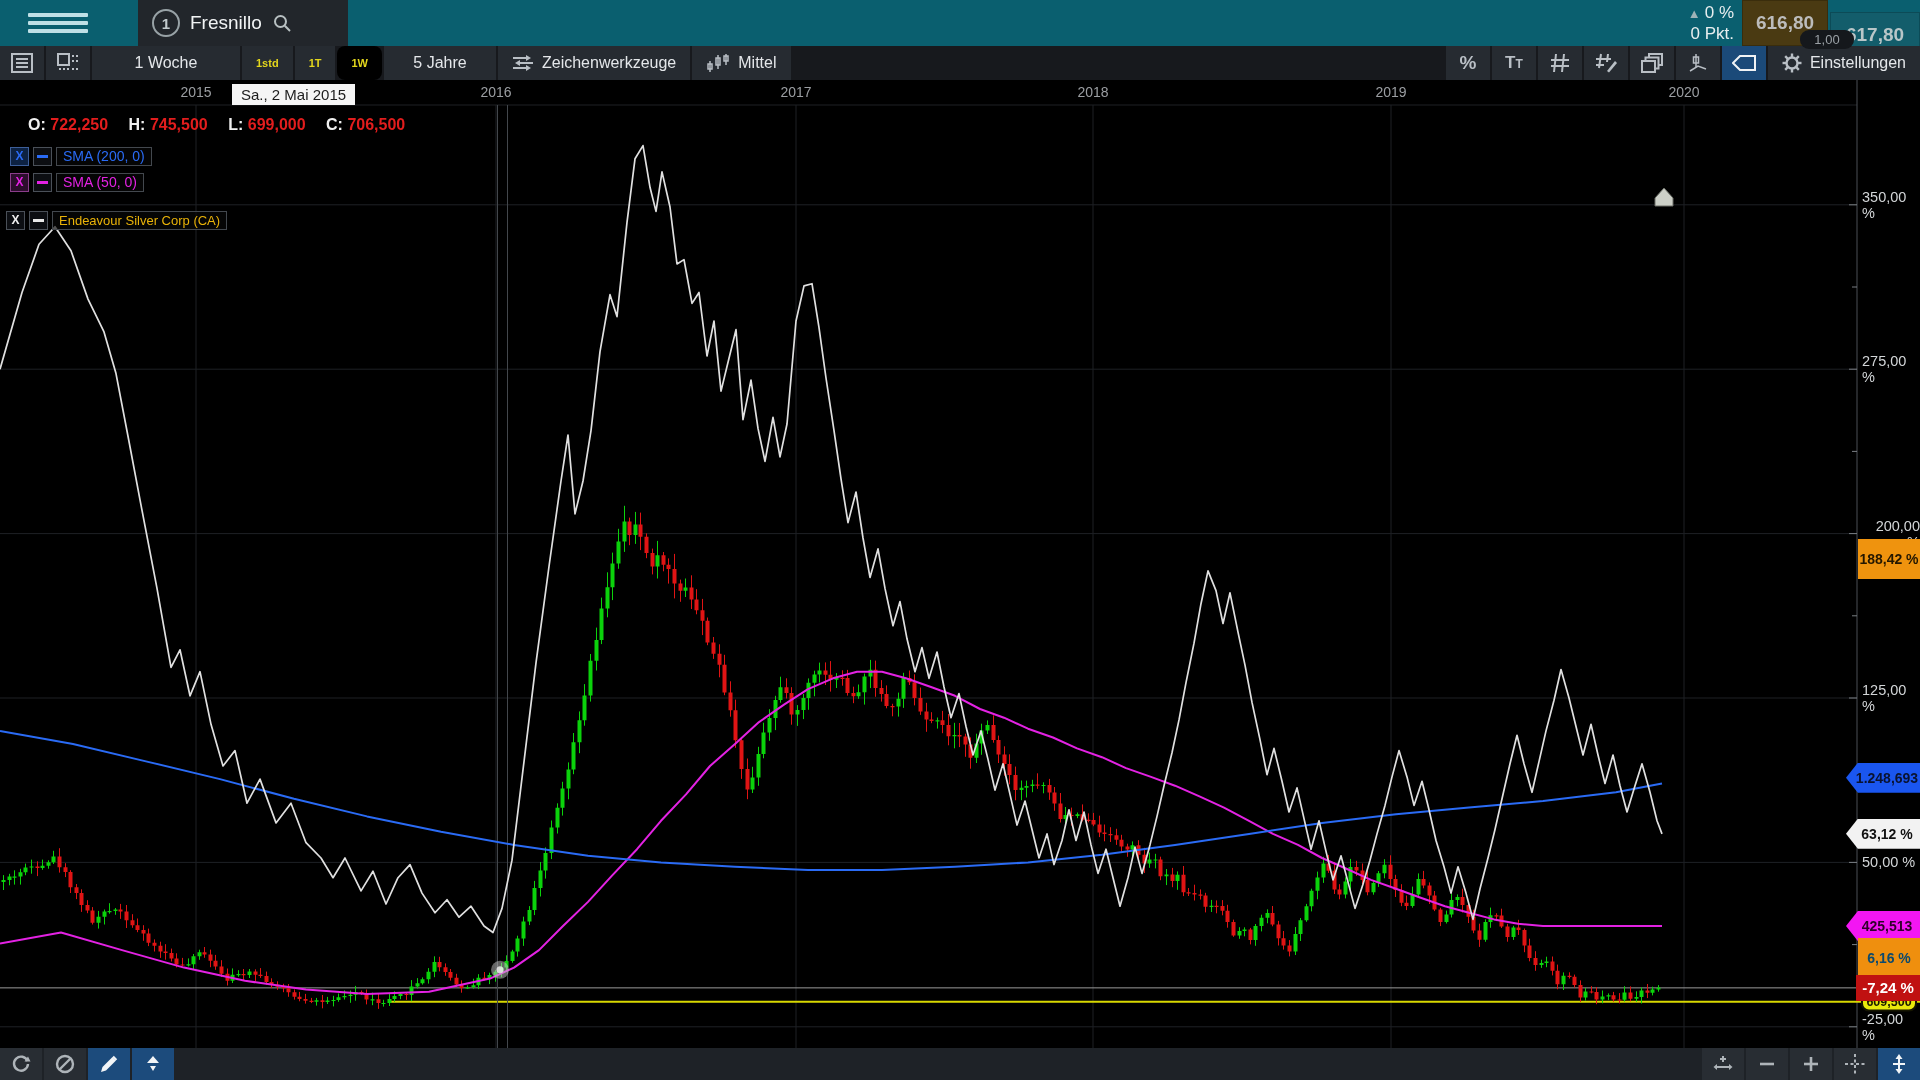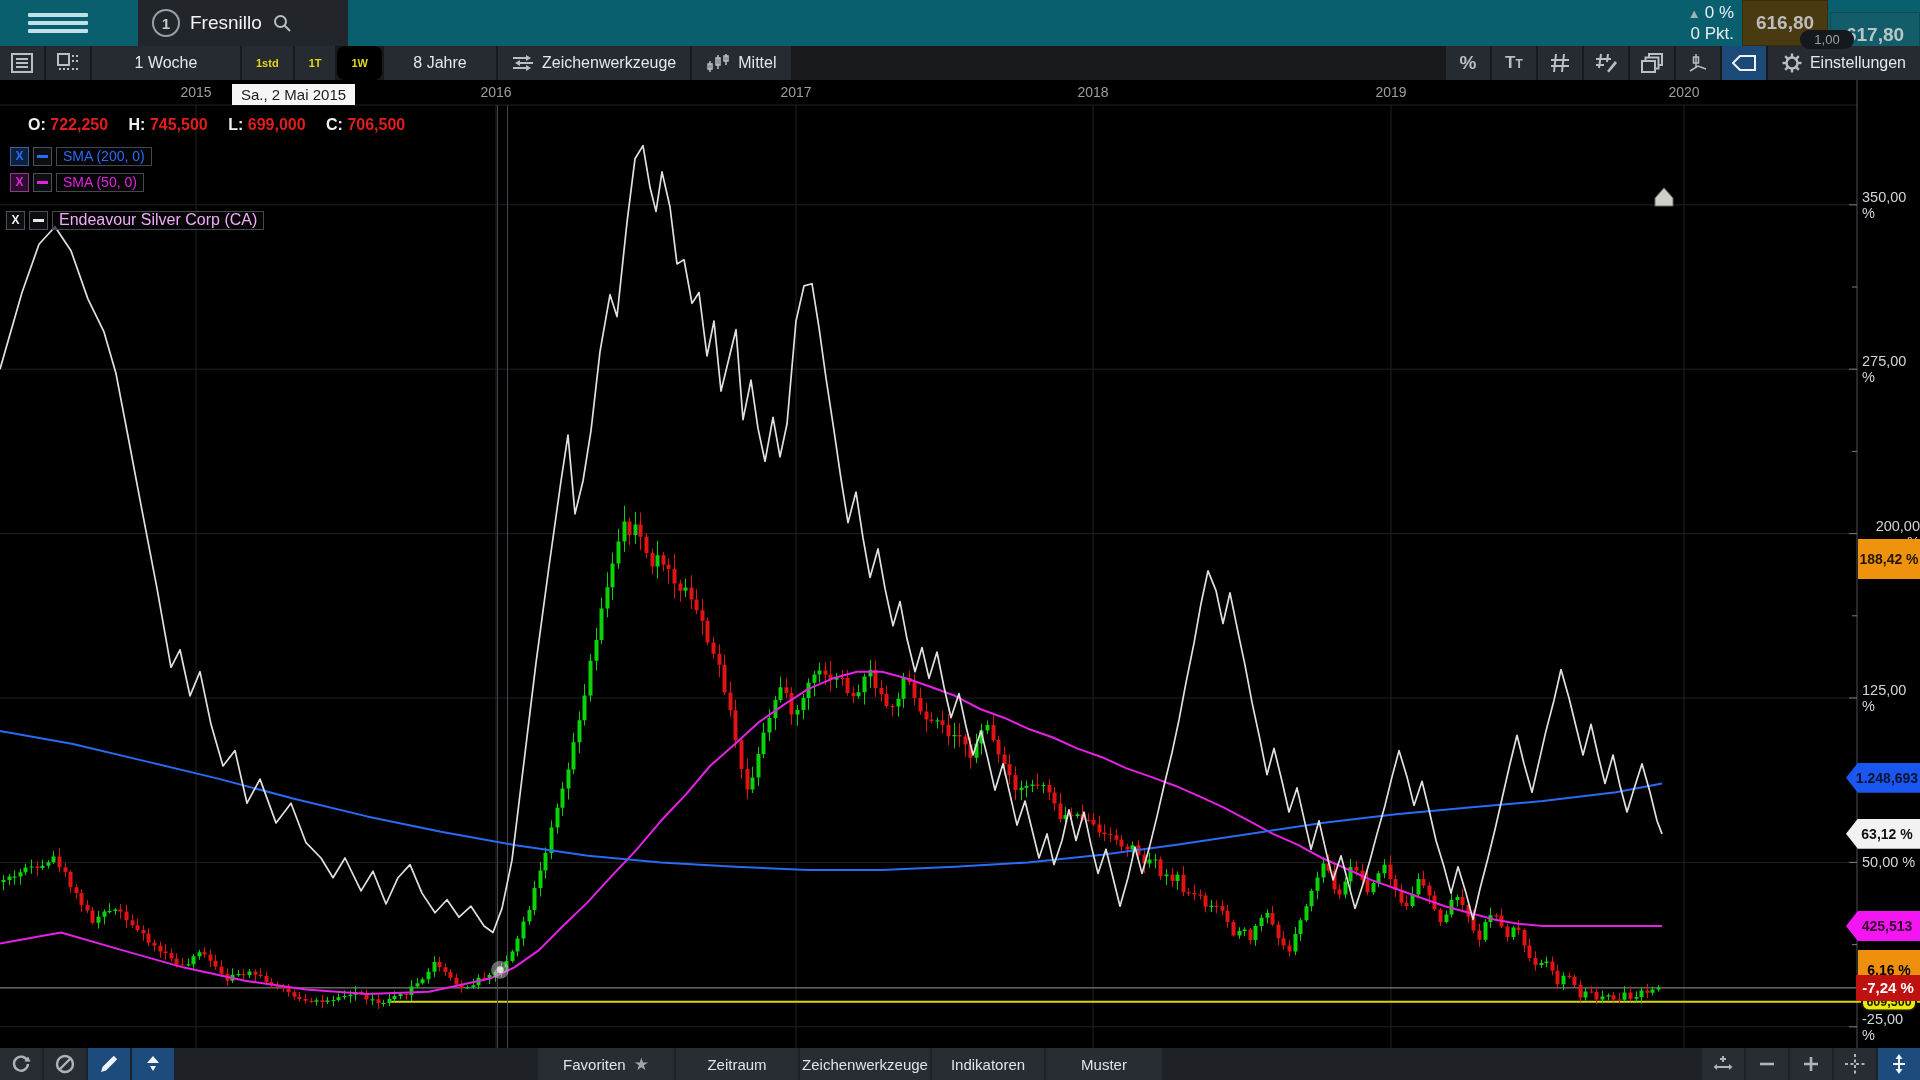--- a/index.html
+++ b/index.html
@@ -101,21 +101,21 @@
           <rect x="6" y="15" width="2" height="2" fill="#b9bfc5"></rect>
         <rect x="10" y="15" width="2" height="2" fill="#b9bfc5"></rect>
           <rect x="15" y="15" width="2" height="2" fill="#b9bfc5"></rect>
         <rect x="19" y="15" width="2" height="2" fill="#b9bfc5"></rect>
       </svg>
     </div>
     <div class="tbtn" style="width:120px">1 Woche</div>
     <div class="tbtn tf">1std</div>
     <div class="tbtn tf">1T</div>
     <div class="tbtn tf active">1W</div>
-    <div class="tbtn" style="width:84px">8 Jahre</div>
+    <div class="tbtn" style="width:84px">5 Jahre</div>
     <div class="tbtn">
       <svg width="22" height="18" viewBox="0 0 22 18">
         <line x1="1" y1="4" x2="14" y2="4" stroke="#b9bfc5" stroke-width="2"></line>
           <polygon points="14,1 19,4 14,7" fill="#b9bfc5"></polygon>
         <line x1="8" y1="9" x2="21" y2="9" stroke="#b9bfc5" stroke-width="2"></line>
           <polygon points="8,6 3,9 8,12" fill="#b9bfc5"></polygon>
         <line x1="1" y1="14" x2="14" y2="14" stroke="#b9bfc5" stroke-width="2"></line>
           <polygon points="14,11 19,14 14,17" fill="#b9bfc5"></polygon>
       </svg>
       <span>Zeichenwerkzeuge</span>
@@ -251,21 +251,21 @@
       <div class="pctlbl" style="top: 204.8px;">350,00 %</div>
       <div class="pctlbl" style="top: 369.2px;">275,00 %</div>
       <div class="pctlbl" style="top: 533.6px; text-align: right;">200,00 %</div>
       <div class="pctlbl" style="top: 698px;">125,00 %</div>
       <div class="pctlbl" style="top: 862.4px;">50,00 %</div>
       <div class="pctlbl" style="top: 1026.8px;">-25,00 %</div>
       <div class="badge rect" style="top: 558.983px; background: rgb(239, 147, 14); color: rgb(36, 23, 0); z-index: 3;">188,42 %</div>
       <div class="badge arrow" style="top: 777.789px; background: rgb(26, 86, 240); color: rgb(10, 19, 48); z-index: 3;">1.248,693</div>
       <div class="badge arrow" style="top: 833.641px; background: rgb(242, 242, 242); color: rgb(17, 17, 17); z-index: 3;">63,12 %</div>
       <div class="badge arrow" style="top: 925.968px; background: rgb(243, 22, 243); color: rgb(48, 1, 43); z-index: 3;">425,513</div>
-      <div class="badge rect" style="top: 958.497px; background: rgb(239, 143, 14); color: #000000; z-index: 3; margin-top: 12px;">6,16 %</div>
+      <div class="badge rect" style="top: 958.497px; background: rgb(239, 143, 14); color: #0c4a6e; z-index: 3;">6,16 %</div>
       <div class="badge rect-wide" style="top: 987.87px; background: rgb(192, 17, 17); color: rgb(255, 255, 255); z-index: 5;">-7,24 %</div>
       <div class="badge pill" style="top: 1001.81px; background: rgb(233, 233, 11); color: rgb(26, 26, 0); z-index: 4;">609,500</div>
     </div>
 
   <div id="ohlc">
     <span class="lab">O:</span> <span class="val">722,250</span>
     <span class="lab">H:</span> <span class="val">745,500</span>
     <span class="lab">L:</span> <span class="val">699,000</span>
     <span class="lab">C:</span> <span class="val" style="margin-right:0">706,500</span>
   </div>
@@ -282,21 +282,21 @@
     <div class="sw">
         <div class="dashbar" style="background:#e322e3"></div>
       </div>
     <div class="legbox" style="color:#e322e3">SMA (50, 0)</div>
   </div>
   <div class="legrow" style="left:6px;top:210px">
     <div class="sw" style="color:#f0f0f0">X</div>
     <div class="sw">
         <div class="dashbar" style="background:#e8e8e8"></div>
       </div>
-    <div class="legbox" style="color:#f0abfc;font-size:16px">Endeavour Silver Corp (CA)</div>
+    <div class="legbox" style="color:#eab308;font-size:13px">Endeavour Silver Corp (CA)</div>
   </div>
 
   <div id="tooltip">Sa., 2 Mai 2015</div>
 
   <div id="bottombar">
     <div id="bb-fill"></div>
     <div class="bgroup" style="left:0">
       <div class="bbtn icon-only">
         <svg width="20" height="20" viewBox="0 0 20 20">
           <path d="M 16.5 7 A 7 7 0 1 0 17 10" fill="none" stroke="#aeb4b9" stroke-width="2.4"></path>
@@ -314,30 +314,20 @@
           <polygon points="2,18 3.5,13 13.5,3 17,6.5 7,16.5" fill="#f2f5f7"></polygon>
           <polygon points="14.8,1.8 18.2,5.2 16.8,6.6 13.4,3.2" fill="#f2f5f7"></polygon>
         </svg>
       </div>
       <div class="bbtn blue icon-only">
         <svg width="16" height="20" viewBox="0 0 16 20">
           <polygon points="8,2 14,9 2,9" fill="#f2f5f7"></polygon>
           <polygon points="5,12 11,12 8,17" fill="#f2f5f7"></polygon>
         </svg>
       </div>
-    </div>
-    <div class="bgroup" style="left:538px">
-      <div class="bbtn" style="width:108px">
-        <span>Favoriten</span>
-        <span style="color:#9fa5ab;font-size:17px">★</span>
-      </div>
-      <div class="bbtn" style="width:94px">Zeitraum</div>
-      <div class="bbtn" style="width:102px">Zeichenwerkzeuge</div>
-      <div class="bbtn" style="width:84px">Indikatoren</div>
-      <div class="bbtn" style="width:88px">Muster</div>
     </div>
     <div class="bgroup" style="right:0">
       <div class="bbtn icon-only">
         <svg width="20" height="20" viewBox="0 0 20 20">
           <line x1="10" y1="2" x2="10" y2="8" stroke="#aeb4b9" stroke-width="2"></line>
             <line x1="7" y1="5" x2="13" y2="5" stroke="#aeb4b9" stroke-width="2"></line>
           <line x1="3" y1="13" x2="17" y2="13" stroke="#aeb4b9" stroke-width="2"></line>
           <polygon points="4,10 0.5,13 4,16" fill="#aeb4b9"></polygon>
             <polygon points="16,10 19.5,13 16,16" fill="#aeb4b9"></polygon>
         </svg>

